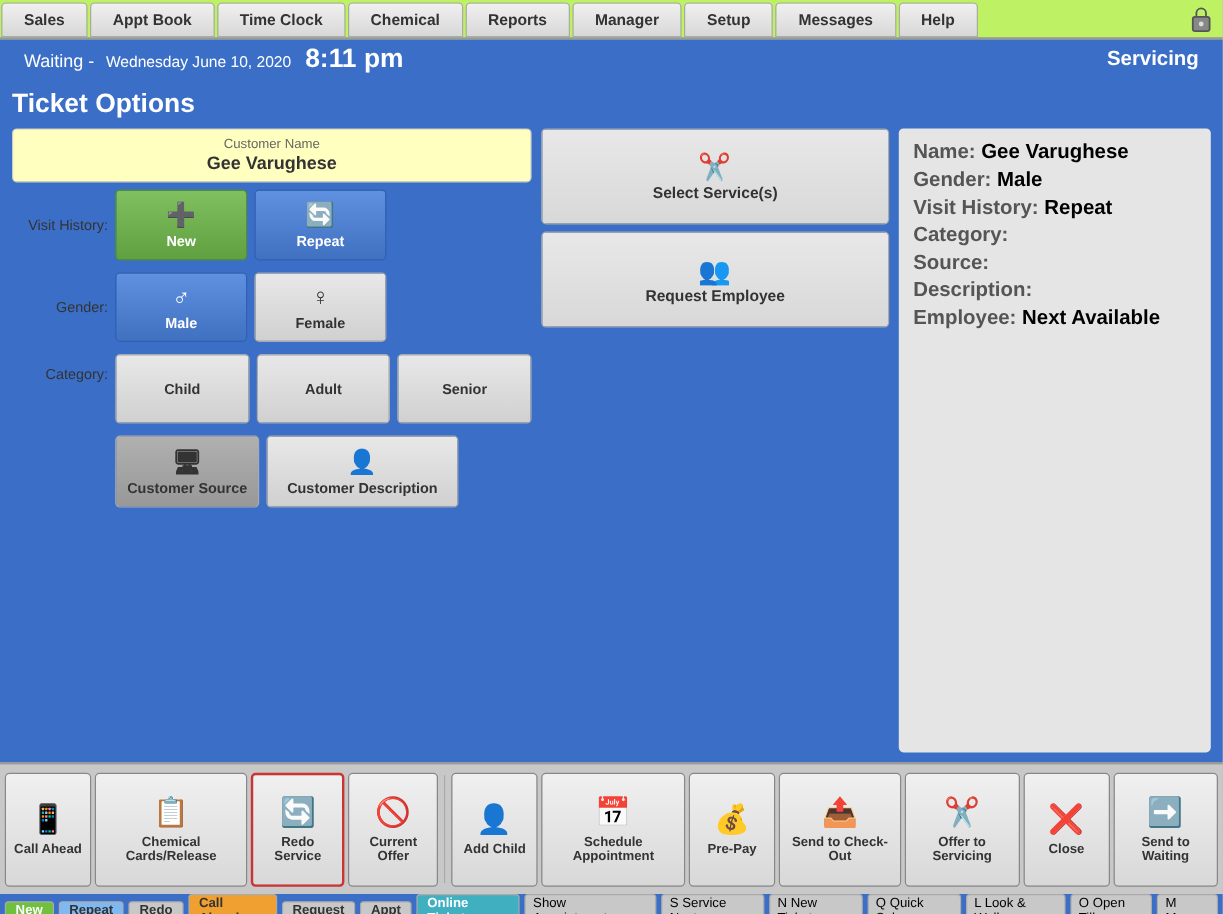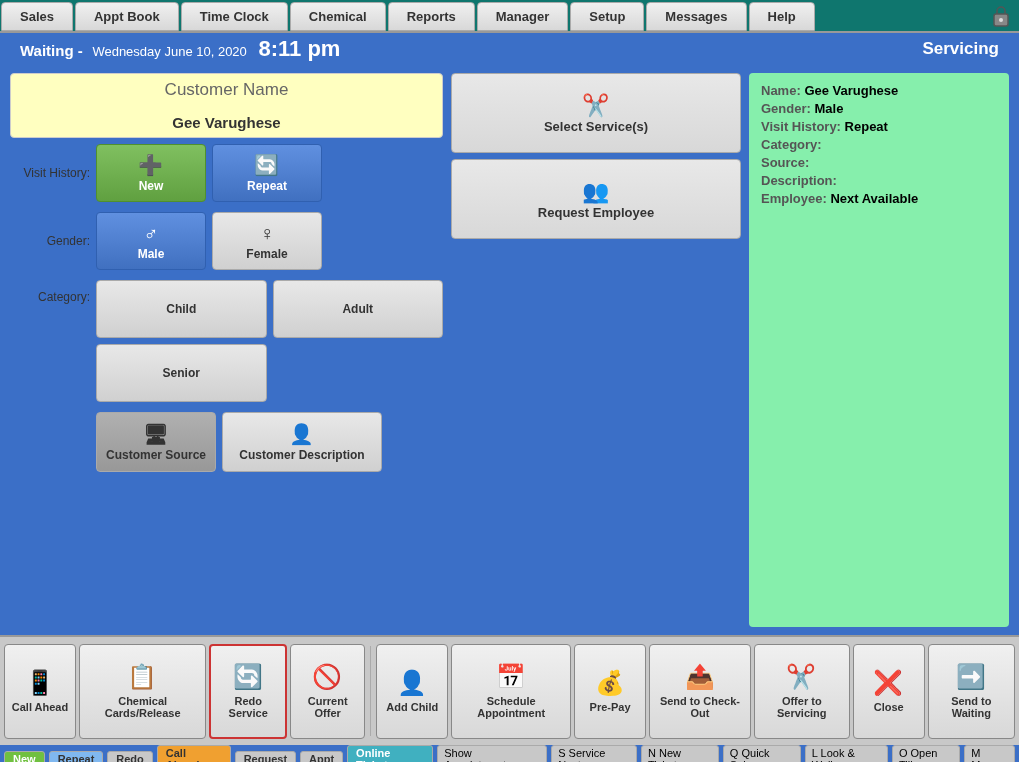--- a/index.html
+++ b/index.html
@@ -1,63 +1,63 @@
 <!DOCTYPE html>
 <html><head>
   <meta charset="utf-8">
   <style>
     * { box-sizing: border-box; margin: 0; padding: 0; }
     body { font-family: Arial, sans-serif; background: #d4d0c8; width: 1019px; height: 762px; overflow: hidden; font-size: 13px; }
 
     
-    .nav-bar { display: flex; background: #0f766e; border-bottom: 2px solid #999; height: 33px; align-items: stretch; }
+    .nav-bar { display: flex; background: #bef264; border-bottom: 2px solid #999; height: 33px; align-items: stretch; }
     .nav-item { padding: 0 18px; display: flex; align-items: center; justify-content: center; border: 1px solid #aaa; border-radius: 4px 4px 0 0; cursor: pointer; font-size: 13px; font-weight: bold; color: #333; background: linear-gradient(to bottom, #f0f0f0, #d8d8d8); margin: 2px 1px 0; }
     .nav-lock { margin-left: auto; padding: 4px 8px; display: flex; align-items: center; }
 
     
     .header-bar { background: #3b6fc7; color: white; display: flex; justify-content: space-between; align-items: center; padding: 4px 20px; height: 32px; }
 
     
     .ticket-panel { background: #3b6fc7; padding: 8px 10px; height: 570px; display: flex; flex-direction: column; }
     .ticket-title { color: white; font-size: 22px; font-weight: bold; margin-bottom: 8px; }
 
     .ticket-body { display: flex; flex: 1; gap: 8px; }
 
     
     .left-section { flex: 1; display: flex; flex-direction: column; gap: 6px; }
 
     
     .customer-name-box { background: #ffffc0; border: 1px solid #ccc; border-radius: 4px; padding: 6px 10px; text-align: center; }
-    .customer-name-label { font-size: 17px; color: #666; margin-bottom: 14px; }
+    .customer-name-label { font-size: 11px; color: #666; margin-bottom: 2px; }
     .customer-name-value { font-size: 15px; font-weight: bold; color: #333; }
 
     
     .field-row { display: flex; align-items: center; gap: 6px; margin-bottom: 4px; }
     .field-label { font-size: 12px; color: #333; min-width: 80px; text-align: right; }
 
     .btn-option { border: 1px solid #aaa; border-radius: 4px; cursor: pointer; display: flex; flex-direction: column; align-items: center; justify-content: center; padding: 8px 6px; font-size: 12px; font-weight: bold; color: #333; background: linear-gradient(to bottom, #e8e8e8, #d0d0d0); min-width: 110px; min-height: 58px; }
     .btn-option.active-blue { background: linear-gradient(to bottom, #6090e0, #4070c0); color: white; border-color: #3060b0; }
     .btn-option.active-green { background: linear-gradient(to bottom, #80c060, #60a040); color: white; border-color: #50902e; }
 
     .btn-icon { font-size: 20px; margin-bottom: 2px; }
 
     
     .service-section { flex: 0 0 290px; }
     .service-btn { background: linear-gradient(to bottom, #e8e8e8, #d8d8d8); border: 1px solid #aaa; border-radius: 4px; cursor: pointer; display: flex; flex-direction: column; align-items: center; justify-content: center; height: 80px; width: 100%; font-size: 13px; font-weight: bold; color: #333; margin-bottom: 6px; }
     .employee-btn { background: linear-gradient(to bottom, #e8e8e8, #d8d8d8); border: 1px solid #aaa; border-radius: 4px; cursor: pointer; display: flex; flex-direction: column; align-items: center; justify-content: center; height: 80px; width: 100%; font-size: 13px; font-weight: bold; color: #333; }
 
     
-    .info-panel { flex: 0 0 260px; background: #86efac; border-radius: 4px; padding: 10px 12px; font-size: 13px; }
+    .info-panel { flex: 0 0 260px; background: #e5e5e5; border-radius: 4px; padding: 10px 12px; font-size: 17px; }
     .info-row { margin-bottom: 3px; }
     .info-row .lbl { font-weight: bold; color: #555; }
     .info-row .val { color: #000; }
     .info-row .val-bold { font-weight: bold; color: #000; }
 
     
-    .options-grid { display: grid; grid-template-columns: 1fr 1fr; gap: 6px; }
+    .options-grid { display: grid; grid-template-columns: 1fr 1fr 1fr; gap: 6px; }
 
     
     .bottom-bar { background: #c8c8c8; border-top: 2px solid #999; height: 110px; display: flex; align-items: center; padding: 6px 4px; gap: 3px; overflow: hidden; }
     .action-btn { display: flex; flex-direction: column; align-items: center; justify-content: center; border: 1px solid #888; border-radius: 4px; cursor: pointer; padding: 4px 6px; font-size: 11px; font-weight: bold; color: #333; background: linear-gradient(to bottom, #f0f0f0, #d8d8d8); min-width: 72px; height: 95px; text-align: center; }
     .action-btn.highlighted { border: 2px solid #cc3333; }
     .action-btn-icon { font-size: 24px; margin-bottom: 4px; }
 
     
     .bar-sep { width: 1px; background: #aaa; height: 90px; margin: 0 2px; }
 
@@ -90,28 +90,29 @@
     <svg width="20" height="22" viewBox="0 0 20 22">
         <rect x="3" y="9" width="14" height="12" rx="2" fill="#888" stroke="#555" stroke-width="1.5"></rect>
         <path d="M6 9V6a4 4 0 0 1 8 0v3" fill="none" stroke="#555" stroke-width="1.5"></path>
         <circle cx="10" cy="15" r="2" fill="#ddd"></circle>
       </svg>
   </div>
 </div>
 
 <div class="header-bar">
   <div>
-    <span style="font-weight:bold;font-size:15px;">Waiting -</span>
+    <span style="font-weight:normal;font-size:15px;">Waiting -</span>
     <span style="font-size:13px;margin-left:6px;">Wednesday June 10, 2020</span>
     <span style="font-size:22px;font-weight:bold;margin-left:8px;">8:11 pm</span>
   </div>
   <div style="font-size:17px;font-weight:bold;margin-left:40px;">Servicing</div>
 </div>
 
 <div class="ticket-panel">
+  <div class="ticket-title">Ticket Options</div>
 
   <div class="ticket-body">
 
     <div class="left-section">
 
       <div class="customer-name-box">
         <div class="customer-name-label">Customer Name</div>
         <div class="customer-name-value">Gee Varughese</div>
       </div>
 

